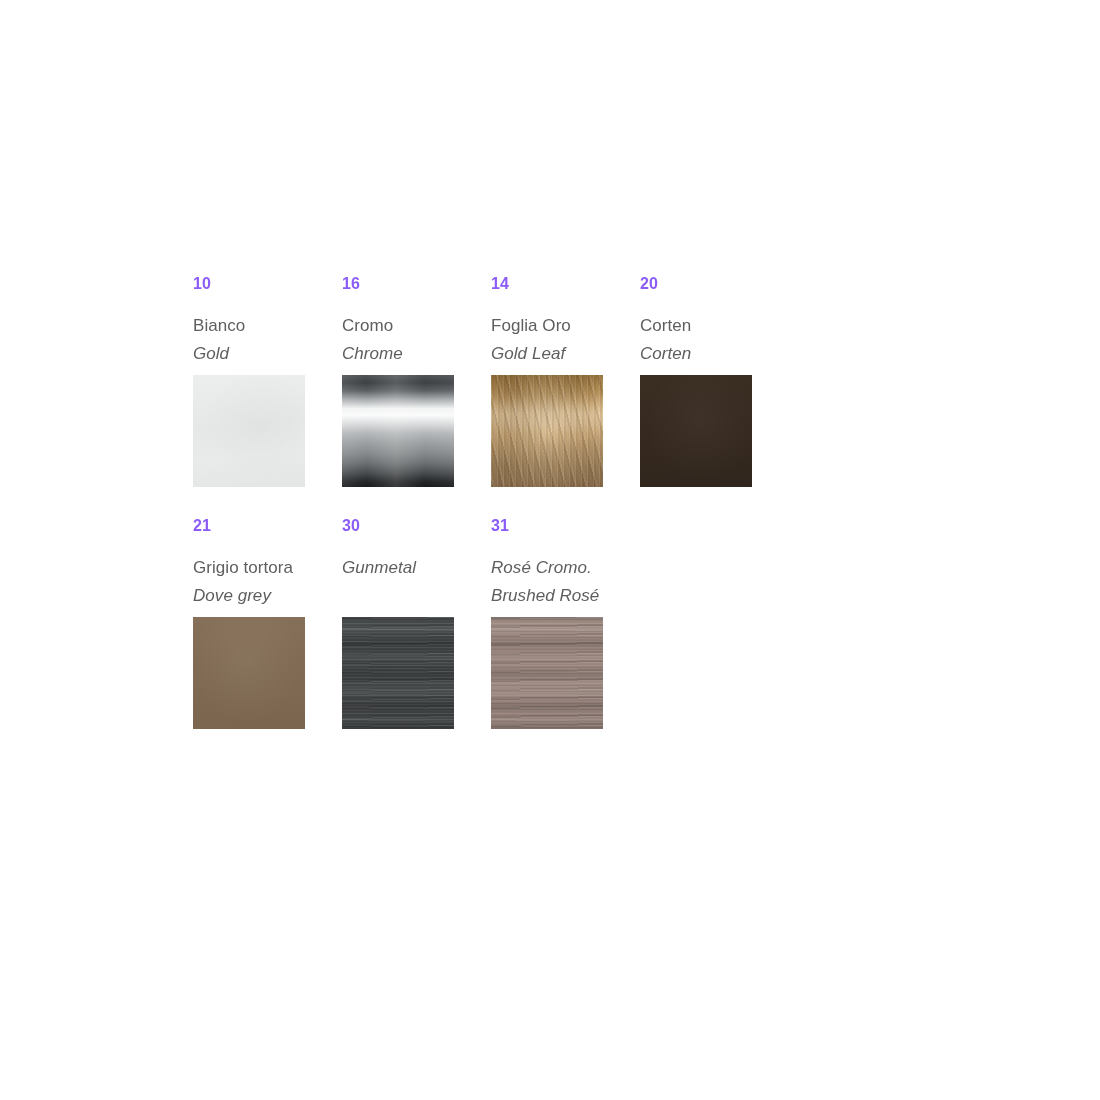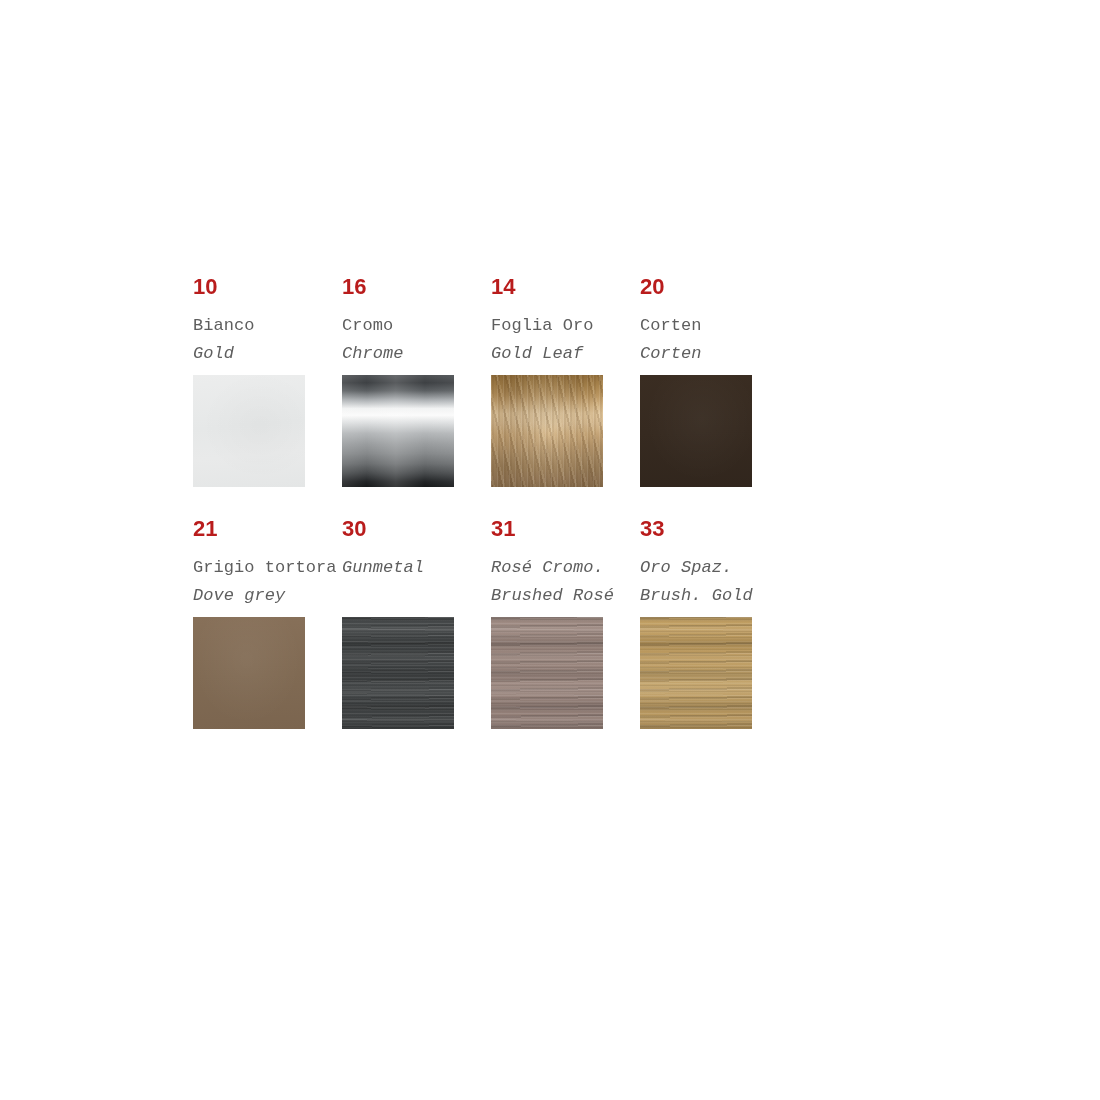--- a/index.html
+++ b/index.html
@@ -39,33 +39,32 @@
   .swatch-cell {
     width: 112px;
     margin-right: 37px;
     box-sizing: border-box;
   }
   .swatch-cell:last-child {
     margin-right: 0;
   }
 
   .cell-code {
-    font-size: 22px;
+    font-size: 16px;
     font-weight: bold;
-    color: #b91c1c;
+    color: #8b5cf6;
     line-height: 1;
     letter-spacing: 0.1px;
     height: 18px;
     white-space: nowrap;
   }
 
   .cell-names {
     margin-top: 18px;
     height: 56px;
-    font-family: Liberation Mono, monospace;
   }
 
   .name-line {
     font-size: 17px;
     color: #5e5e5e;
     line-height: 28px;
     white-space: nowrap;
     letter-spacing: 0.05px;
   }
   .name-line.it {
@@ -343,29 +342,17 @@
           <div class="name-line it">Brushed Rosé</div>
         </div>
         <div class="chip">
           <div class="tex tex-rose"></div>
           <div class="tex grain"></div>
           <div class="tex grain-streak"></div>
         </div>
       </div>
 
 
-      <div class="swatch-cell">
-        <div class="cell-code">33</div>
-        <div class="cell-names">
-          <div class="name-line it">Oro Spaz.</div>
-          <div class="name-line it">Brush. Gold</div>
-        </div>
-        <div class="chip">
-          <div class="tex tex-brushgold"></div>
-          <div class="tex grain"></div>
-          <div class="tex grain-streak"></div>
-        </div>
-      </div>
 
     </div>
 
   </div>
 </div>
 
 </body></html>

